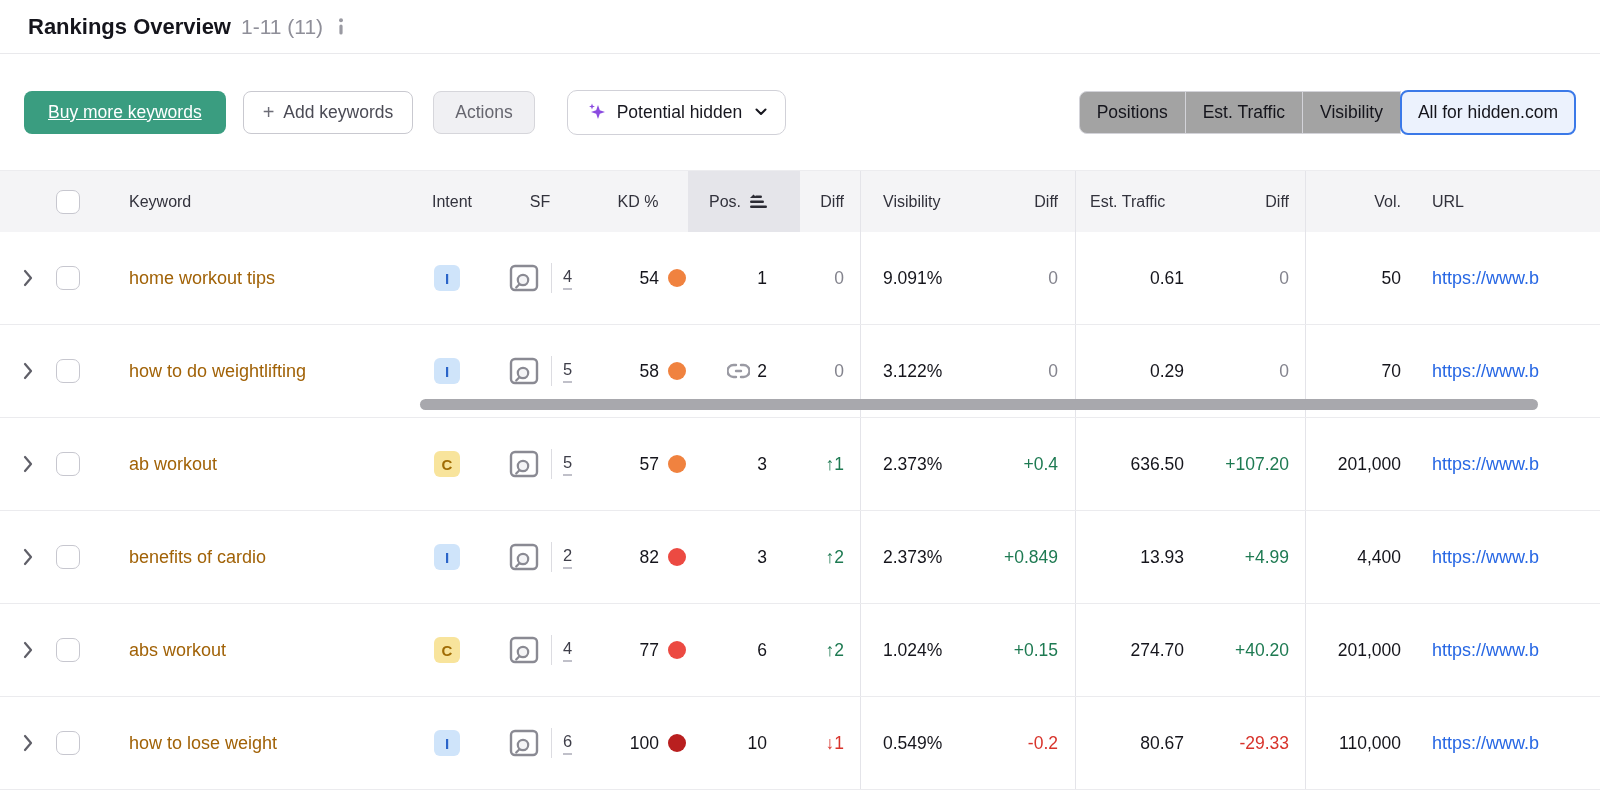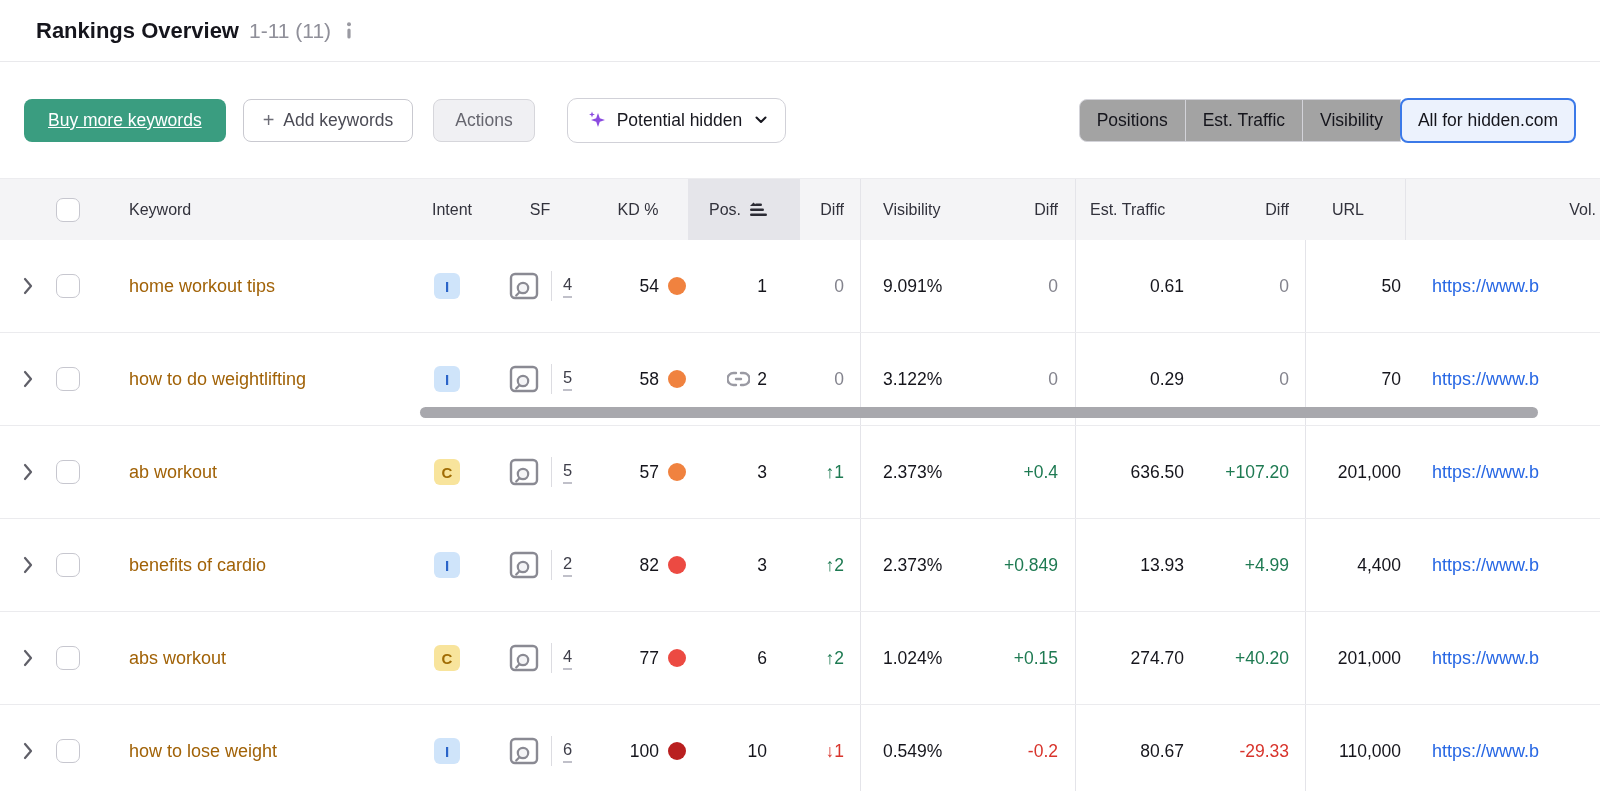--- a/index.html
+++ b/index.html
@@ -1,20 +1,20 @@
 <!DOCTYPE html>
 <html><head>
 <meta charset="utf-8">
 <style>
   * { margin: 0; padding: 0; box-sizing: border-box; }
   html, body { width: 1600px; height: 791px; overflow: hidden; background: #fff;
     font-family: "Liberation Sans", sans-serif; color: #17171f; }
 
   
-  .titlebar { height: 62px; display: flex; align-items: center; padding: 0 36px;
+  .titlebar { height: 54px; display: flex; align-items: center; padding: 0 28px;
     border-bottom: 1px solid #e9e9ec; }
   .title { font-size: 22px; font-weight: 700; color: #15151c; }
   .range { font-size: 21px; color: #8f8f99; margin-left: 10px; }
   .info-ic { margin-left: 14px; display: inline-flex; }
 
   
   .toolbar { height: 116px; display: flex; align-items: center; padding: 0 24px; }
   .btn { height: 43px; display: inline-flex; align-items: center; gap: 9px;
     border-radius: 8px; font-size: 17.5px; cursor: pointer; border: 1px solid transparent; }
   .btn-green { background: #3a9d80; color: #fff; padding: 0 23px; font-weight: 500; text-decoration: underline; }
@@ -151,22 +151,22 @@
         <rect x="6" y="1.5" width="7" height="2.6" rx="1.3" fill="#2b2b34"></rect>
         <rect x="1" y="6.5" width="14" height="2.6" rx="1.3" fill="#2b2b34"></rect>
         <rect x="1" y="11.5" width="17" height="2.6" rx="1.3" fill="#2b2b34"></rect>
       </svg>
     </div>
     <div class="th th-right pad-r16">Diff</div>
     <div class="th pad-l22 groupline">Visibility</div>
     <div class="th th-right pad-r17">Diff</div>
     <div class="th pad-l14 groupline">Est. Traffic</div>
     <div class="th th-right pad-r16">Diff</div>
+    <div class="th th-right pad-r4 groupline">Vol.</div>
     <div class="th pad-l27">URL</div>
-    <div class="th th-right pad-r4 groupline">Vol.</div>
   </div>
 
   <div class="scroll-thumb"></div>
 
   <div class="tbody">
   <div class="trow">
     <div class="cell expand">
       <svg width="10" height="18" viewBox="0 0 10 18">
         <path d="M2 2 L8 9 L2 16" stroke="#5f5f68" stroke-width="2.2" fill="none" stroke-linecap="round" stroke-linejoin="round"></path>
       </svg>

